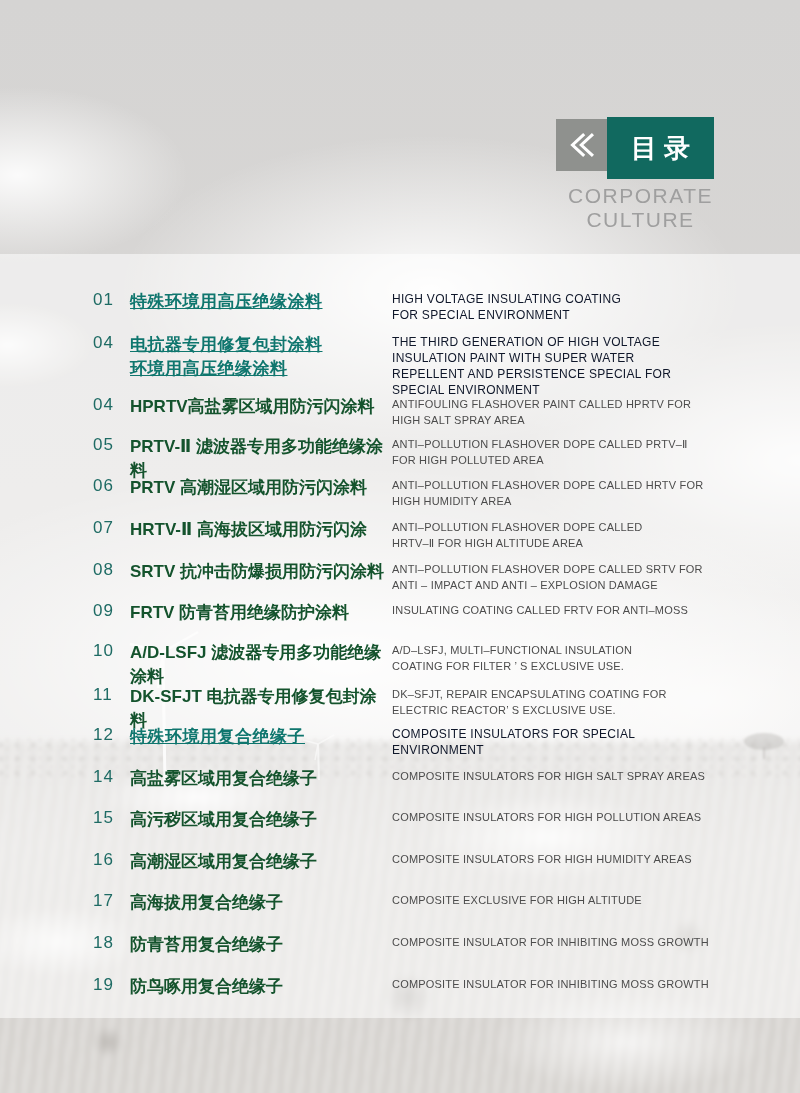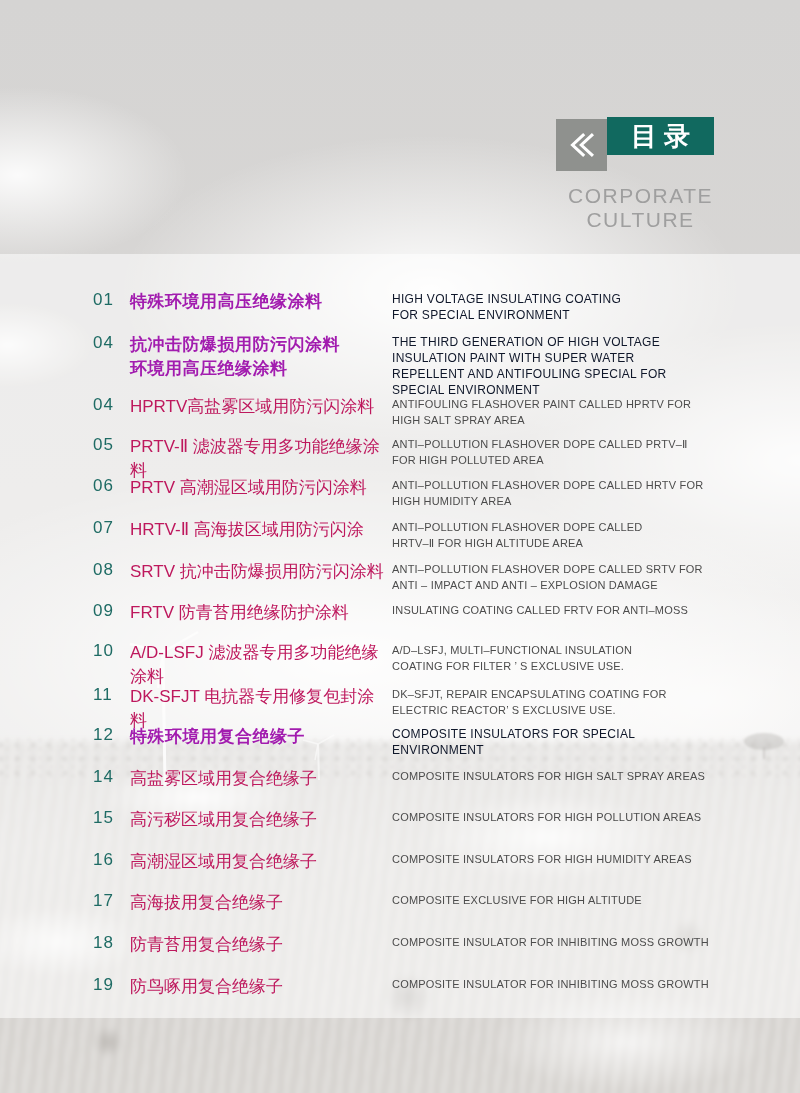--- a/index.html
+++ b/index.html
@@ -52,41 +52,41 @@
   .overlay-band {
     position:absolute; left:0; top:254px; width:800px; height:764px;
     background:rgba(255,255,255,.55);
   }
   
   .back-box {
     position:absolute; top:119px; right:193px; width:51px; height:52px;
     background:#8f918e; display:flex; align-items:center; justify-content:center;
   }
   .title-box {
-    position:absolute; top:117px; right:86px; width:107px; height:38px;
+    position:absolute; top:117px; right:86px; width:107px; height:62px;
     background:#11695f; color:#ffffff;
     display:flex; align-items:center; justify-content:center;
     font-size:26px; font-weight:bold;
   }
   .subtitle {
     position:absolute; top:184px; right:87px; text-align:center;
     font-size:21px; line-height:24px; letter-spacing:1.5px; color:#9f9f9f;
   }
   
   .toc { position:absolute; inset:0;padding-left:10px; }
   .row { position:absolute; left:0; width:800px; }
   .num {
     position:absolute; left:93px; top:0;
     font-size:17px; color:#1e6b64; letter-spacing:1px;
   }
   .cn {
     position:absolute; left:130px; top:0; width:258px;
-    font-size:17px; line-height:24px; color:#be185d; white-space:pre-line;
-  }
-  .row.bold .cn { font-weight:bold; color:#a21caf; letter-spacing:.5px; }
+    font-size:17px; line-height:24px; color:#14532d; white-space:pre-line;font-weight:bold;
+  }
+  .row.bold .cn { font-weight:bold; color:#0f766e; letter-spacing:.5px;text-decoration:underline; }
   .en {
     position:absolute; left:392px; top:1px; width:332px;
     font-size:11px; line-height:16px; letter-spacing:.2px; color:#4c4c4c;
     white-space:pre-line;
   }
   .row.bold .en { font-size:12px; letter-spacing:.3px; color:#0f172a; }
 </style>
 </head>
 <body>
 
@@ -133,25 +133,25 @@
 
   <div class="toc">
       <div class="row bold" style="top: 290px;">
         <span class="num">01</span>
         <span class="cn">特殊环境用高压绝缘涂料</span>
         <span class="en">HIGH VOLTAGE INSULATING COATING
 FOR SPECIAL ENVIRONMENT</span>
       </div>
       <div class="row bold" style="top: 333px;">
         <span class="num">04</span>
-        <span class="cn">抗冲击防爆损用防污闪涂料
+        <span class="cn">电抗器专用修复包封涂料
 环境用高压绝缘涂料</span>
         <span class="en">THE THIRD GENERATION OF HIGH VOLTAGE
 INSULATION PAINT WITH SUPER WATER
-REPELLENT AND ANTIFOULING SPECIAL FOR
+REPELLENT AND PERSISTENCE SPECIAL FOR
 SPECIAL ENVIRONMENT</span>
       </div>
       <div class="row" style="top: 395px;">
         <span class="num">04</span>
         <span class="cn">HPRTV高盐雾区域用防污闪涂料</span>
         <span class="en">ANTIFOULING FLASHOVER PAINT CALLED HPRTV FOR
 HIGH SALT SPRAY AREA</span>
       </div>
       <div class="row" style="top: 435px;">
         <span class="num">05</span>

